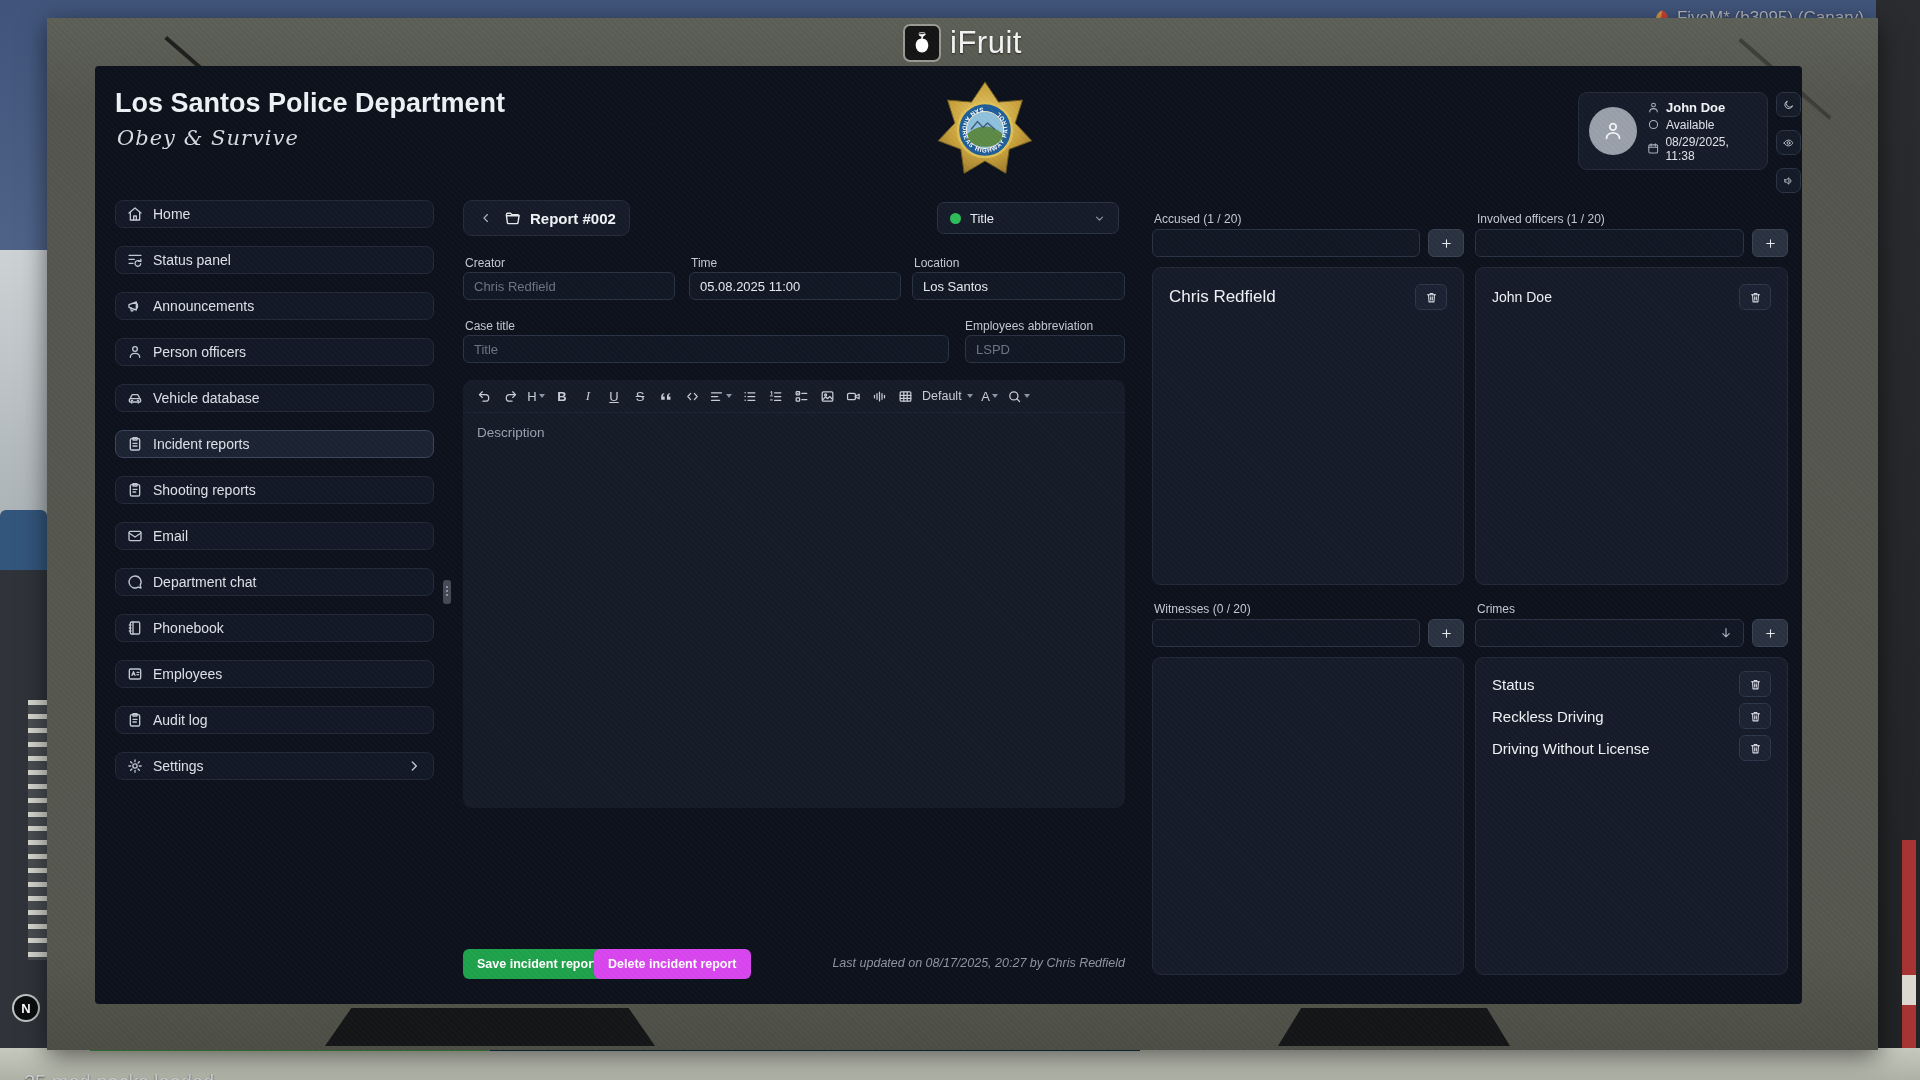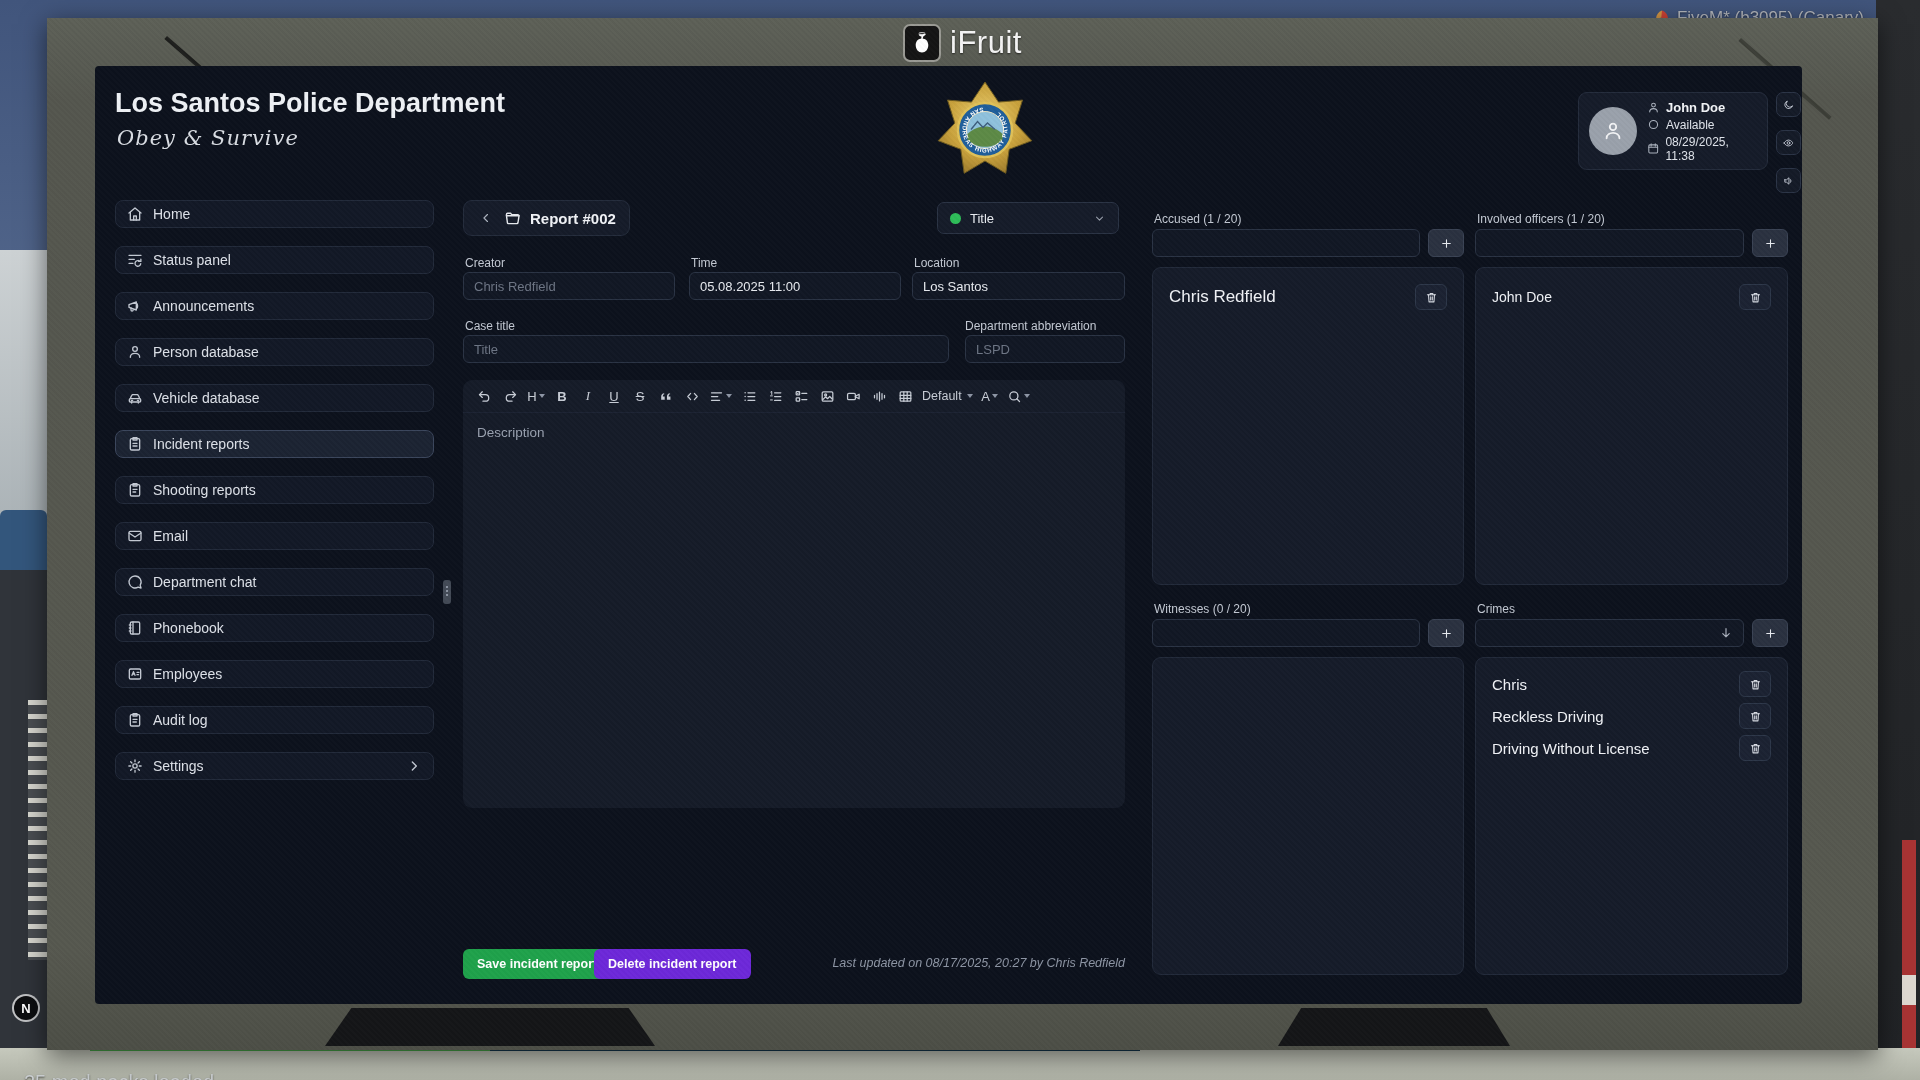--- a/index.html
+++ b/index.html
@@ -299,21 +299,21 @@
             <span>Announcements</span>
 
           </div>
           <div class="nav-item">
             <span class="ico">
               <svg viewBox="0 0 24 24" fill="none" stroke="currentColor" stroke-width="2" stroke-linecap="round" stroke-linejoin="round">
                 <circle cx="12" cy="7.5" r="3.5"></circle>
                 <path d="M5 20c0-4 3.5-6 7-6s7 2 7 6"></path>
               </svg>
             </span>
-            <span>Person database</span>
+            <span>Person officers</span>
 
           </div>
           <div class="nav-item">
             <span class="ico">
               <svg viewBox="0 0 24 24" fill="none" stroke="currentColor" stroke-width="2" stroke-linecap="round" stroke-linejoin="round">
                 <path d="M5 13l1.3-3.6L8 7h8l1.7 2.4L19 13"></path>
                 <rect x="3.5" y="13" width="17" height="5" rx="1.5"></rect>
                 <path d="M7 18v1.6M17 18v1.6M6.5 15.5h2M15.5 15.5h2"></path>
               </svg>
             </span>
@@ -440,21 +440,21 @@
 
       <div class="fld-label" style="left:370px;top:190px">Creator</div>
       <input class="txt-input dim" style="left: 368px; top: 206px; width: 212px;" readonly="" value="Chris Redfield">
       <div class="fld-label" style="left:596px;top:190px">Time</div>
       <input class="txt-input" style="left: 594px; top: 206px; width: 212px;" value="05.08.2025 11:00">
       <div class="fld-label" style="left:819px;top:190px">Location</div>
       <input class="txt-input" style="left: 817px; top: 206px; width: 213px;" value="Los Santos">
 
       <div class="fld-label" style="left:370px;top:253px">Case title</div>
       <input class="txt-input" style="left: 368px; top: 269px; width: 486px;" placeholder="Title">
-      <div class="fld-label" style="left:870px;top:253px;width:160px">Department abbreviation</div>
+      <div class="fld-label" style="left:870px;top:253px;width:160px">Employees abbreviation</div>
       <input class="txt-input dim" style="left: 870px; top: 269px; width: 160px;" readonly="" placeholder="LSPD">
 
       <div class="editor">
         <div class="toolbar">
           <button class="tb-btn">
               <span class="ico">
                 <svg viewBox="0 0 24 24" fill="none" stroke="currentColor" stroke-width="2" stroke-linecap="round" stroke-linejoin="round">
                   <path d="M8.5 4.5 4 9l4.5 4.5"></path>
                   <path d="M4 9h9.5a5.25 5.25 0 0 1 0 10.5H9.5"></path>
                 </svg>
@@ -574,21 +574,21 @@
                   <path d="M20 20l-4.3-4.3"></path>
                 </svg>
               </span>
               <span class="caret"></span>
             </button>
         </div>
         <div class="editor-body">Description</div>
       </div>
 
       <button class="btn save" style="background: rgb(31, 162, 75);">Save incident report</button>
-      <button class="btn delete" style="background: #6d28d9;">Delete incident report</button>
+      <button class="btn delete" style="background: #d946ef;">Delete incident report</button>
       <div class="last-updated">Last updated on 08/17/2025, 20:27 by Chris Redfield</div>
 
       <div class="panel-label" style="left:1059px;top:146px">Accused (1 / 20)</div>
       <div class="panel-inputrow" style="left:1057px;top:163px;width:312px">
         <input class="p-input" style="">
         <button class="plus-btn">
             <span class="ico">
               <svg viewBox="0 0 24 24" fill="none" stroke="currentColor" stroke-width="2" stroke-linecap="round" stroke-linejoin="round">
                 <path d="M12 5v14M5 12h14"></path>
               </svg>
@@ -668,21 +668,21 @@
             <span class="ico">
               <svg viewBox="0 0 24 24" fill="none" stroke="currentColor" stroke-width="2" stroke-linecap="round" stroke-linejoin="round">
                 <path d="M12 5v14M5 12h14"></path>
               </svg>
             </span>
           </button>
       </div>
       <div class="list-box crimes-list" style="left:1380px;top:591px;width:313px;height:318px">
 
       <div class="person-row">
-            <span>Chris</span>
+            <span>Status</span>
             <button class="trash-btn">
               <span class="ico">
                 <svg viewBox="0 0 24 24" fill="none" stroke="currentColor" stroke-width="2" stroke-linecap="round" stroke-linejoin="round">
                   <path d="M4.5 7h15"></path>
                   <path d="M9.5 7V4.5h5V7"></path>
                   <path d="M6.5 7l.9 13h9.2l.9-13"></path>
                   <path d="M10.5 10.5v6M13.5 10.5v6"></path>
                 </svg>
               </span>
             </button>

